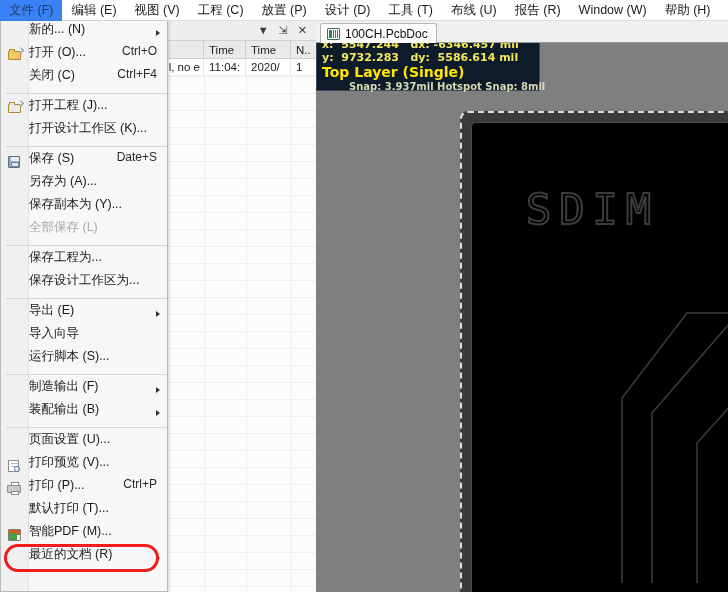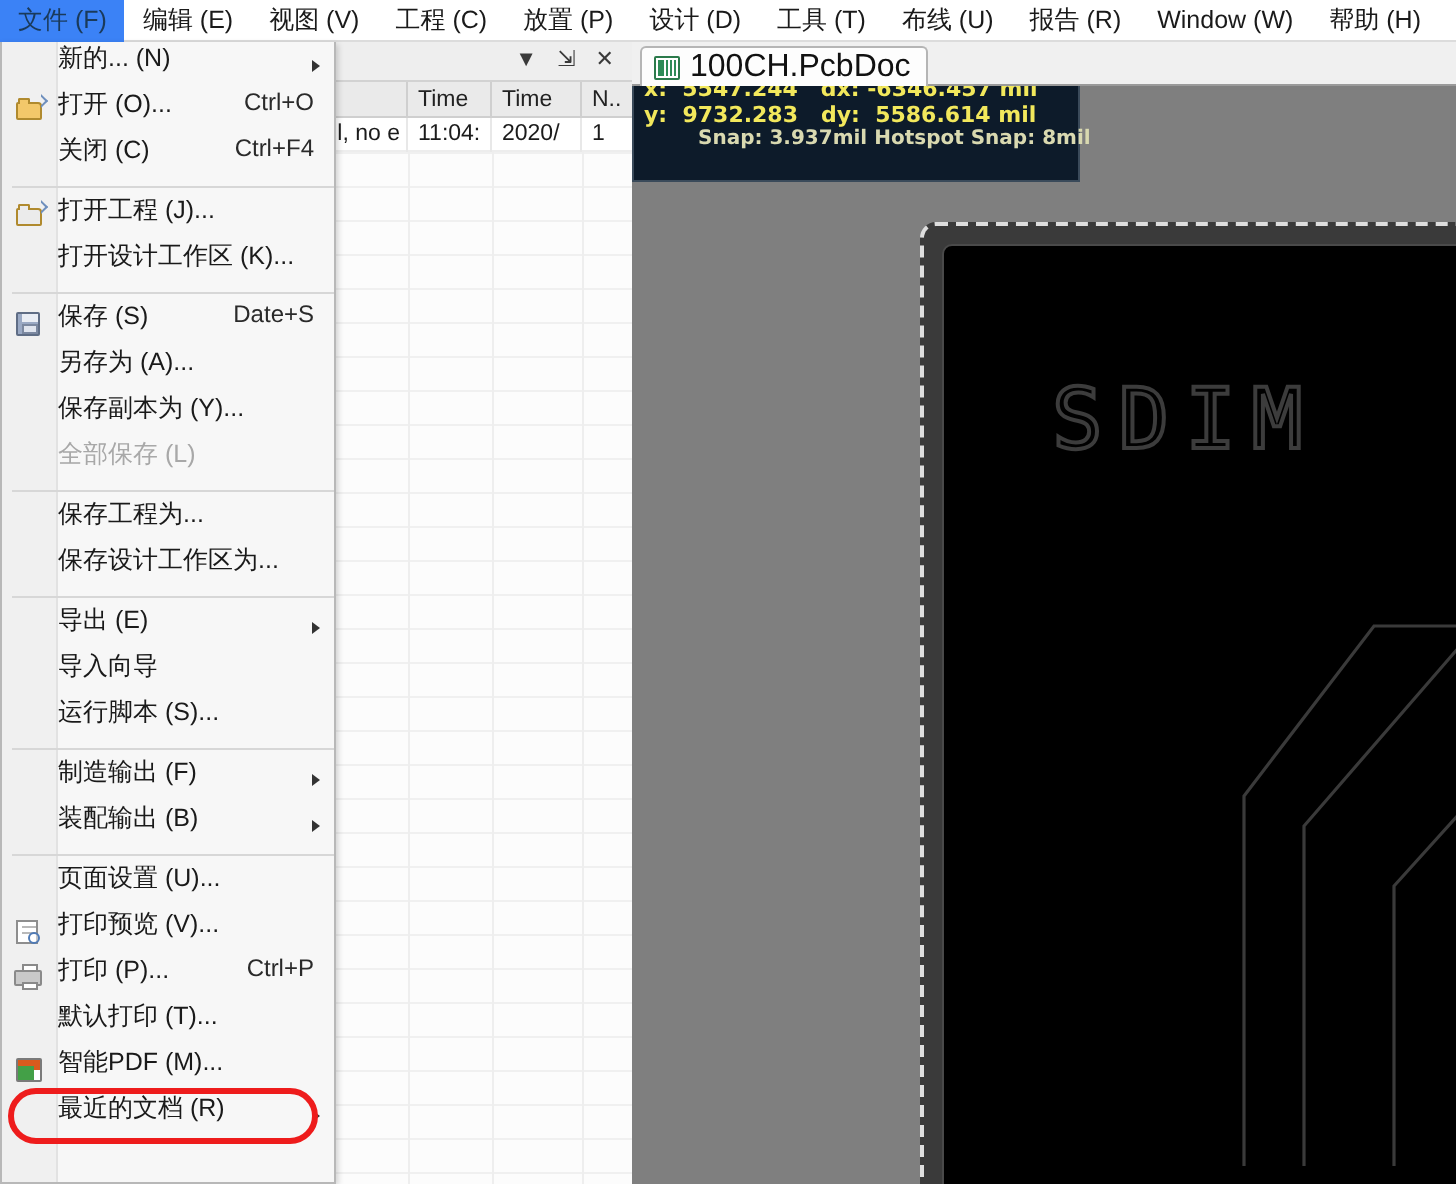--- a/index.html
+++ b/index.html
@@ -65,21 +65,21 @@
   .tabstrip{
     position:absolute;left:316px;top:21px;width:412px;height:22px;
     background:#f0f0f0;border-bottom:1px solid #9a9a9a;box-sizing:border-box;
   }
   .doctab{
     position:absolute;left:4px;top:2px;height:20px;
     background:#fdfdfd;border:1px solid #b5b5b5;border-bottom:none;
     border-radius:3px 3px 0 0;display:flex;align-items:center;gap:5px;
     padding:0 8px 0 6px;box-sizing:border-box;
   }
-  .doctab .lbl{font-size:16px;color:#111;white-space:nowrap;}
+  .doctab .lbl{font-size:12px;color:#111;white-space:nowrap;}
   .pcbicon{
     width:13px;height:12px;background:#ffffff;border:1px solid #2b7a4b;
     position:relative;box-sizing:border-box;border-radius:1px;flex:0 0 auto;
   }
   .pcbicon:before{content:"";position:absolute;left:1px;top:1px;width:3px;height:8px;background:#2e8b57;}
   .pcbicon:after{content:"";position:absolute;left:5px;top:1px;width:5px;height:8px;
     background:repeating-linear-gradient(to right,#2e8b57 0 1px,#ffffff 1px 2px);}
 
   
   .statusbox{
@@ -283,20 +283,21 @@
             <polyline points="180,330 180,160 258,70 380,70" fill="none" stroke="#3a3a3a" stroke-width="1.6"></polyline>
             <polyline points="225,330 225,190 290,118 380,118" fill="none" stroke="#3a3a3a" stroke-width="1.6"></polyline>
           </svg>
         </div>
       </div>
     </div>
 
     <div class="statusbox">
       <div class="l1">x:  5547.244   dx: -6346.457 mil</div>
       <div class="l2">y:  9732.283   dy:  5586.614 mil</div>
+      <div class="layer">Top Layer (Single)</div>
       <div class="snap">Snap: 3.937mil Hotspot Snap: 8mil</div>
     </div>
   </div>
 
   <div class="tabstrip">
     <div class="doctab">
       <span class="pcbicon"></span>
       <span class="lbl">100CH.PcbDoc</span>
     </div>
   </div>

